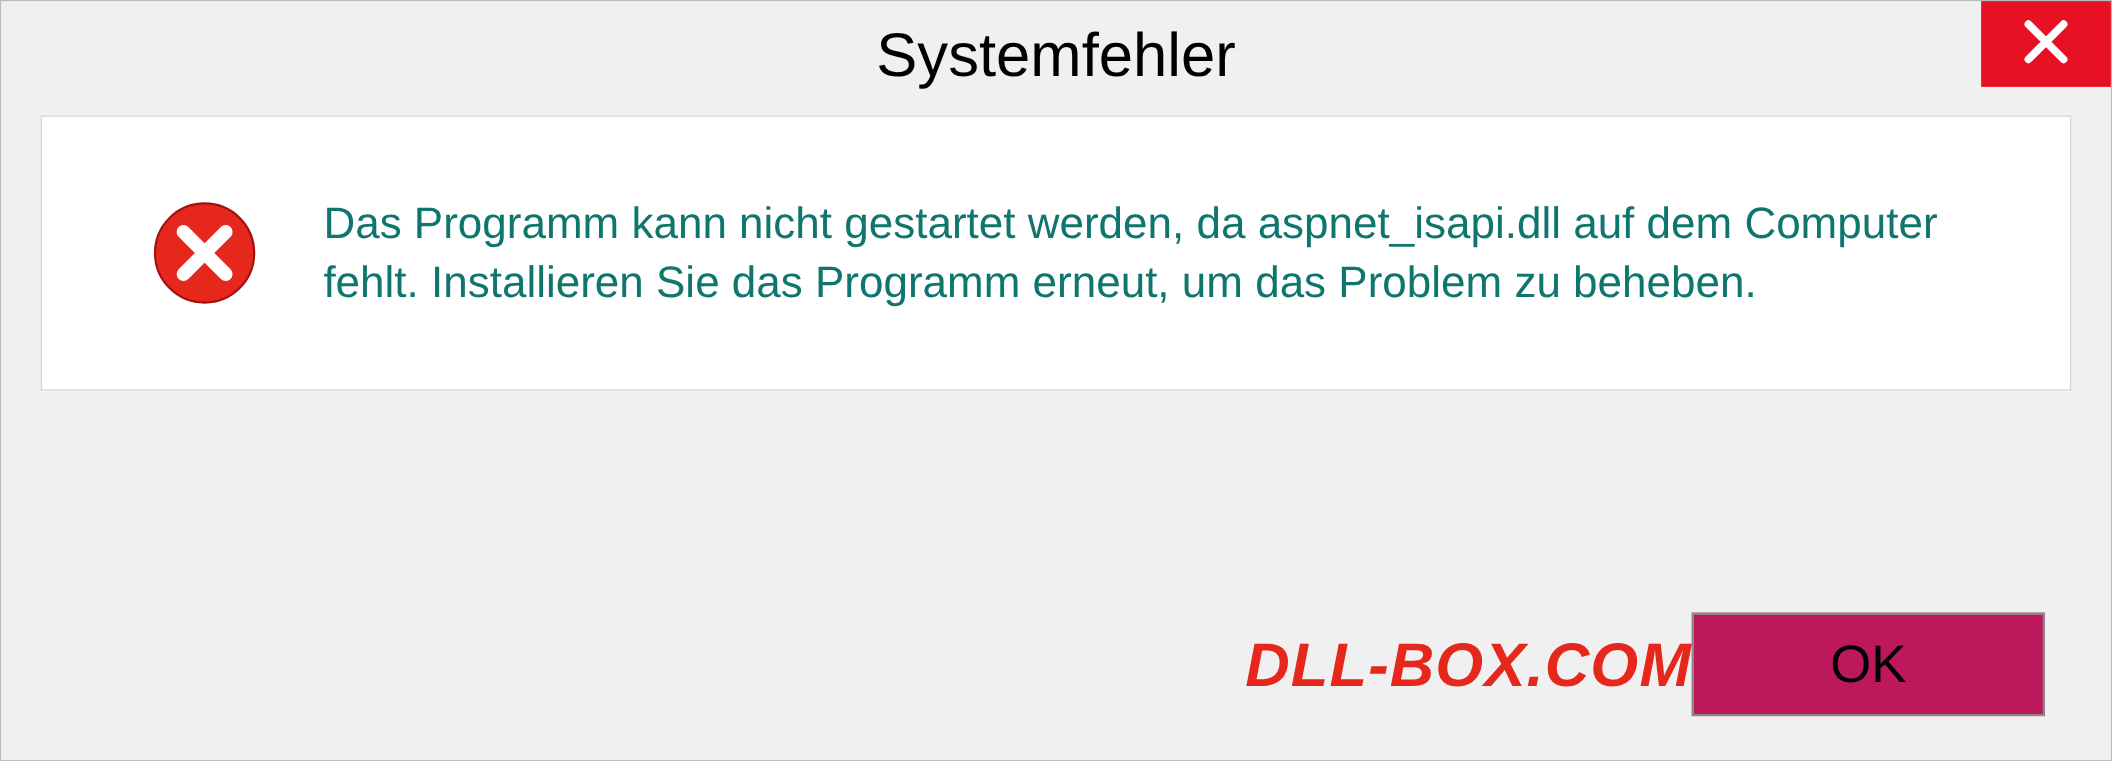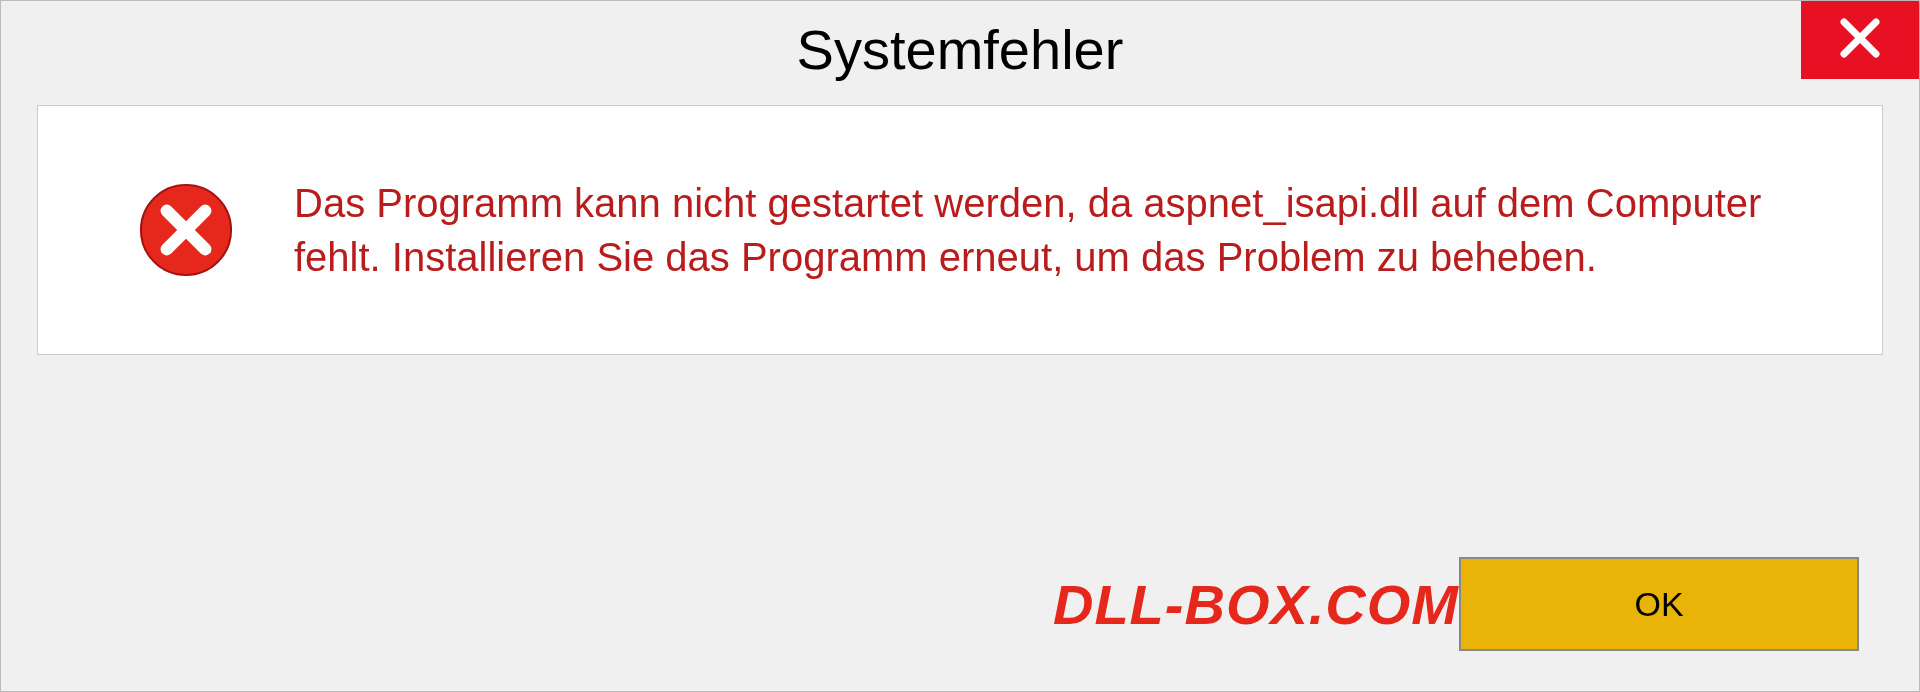--- a/index.html
+++ b/index.html
@@ -67,44 +67,44 @@
       height: 96px;
       flex-shrink: 0;
     }
     .error-icon svg {
       width: 100%;
       height: 100%;
     }
     .message {
       font-size: 40px;
       line-height: 1.35;
-      color: #b91c1c;
+      color: #0f766e;
       font-weight: 400;
     }
     .footer {
       display: flex;
       align-items: center;
       justify-content: flex-end;
       padding: 40px 60px 40px 60px;
       margin-top: auto;
     }
     .watermark {
       font-family: Arial, sans-serif;
       font-size: 56px;
       font-weight: 900;
       font-style: italic;
       color: #e5271c;
       letter-spacing: 1px;
     }
     .ok-btn {
-      width: 400px;
+      width: 321px;
       height: 94px;
-      background: #eab308;
+      background: #be185d;
       border: 2px solid #888;
-      font-size: 34px;
+      font-size: 48px;
       font-family: "Segoe UI", Arial, sans-serif;
       color: #000;
       cursor: pointer;
       display: flex;
       align-items: center;
       justify-content: center;
     }
   </style>
 </head>
 <body>

